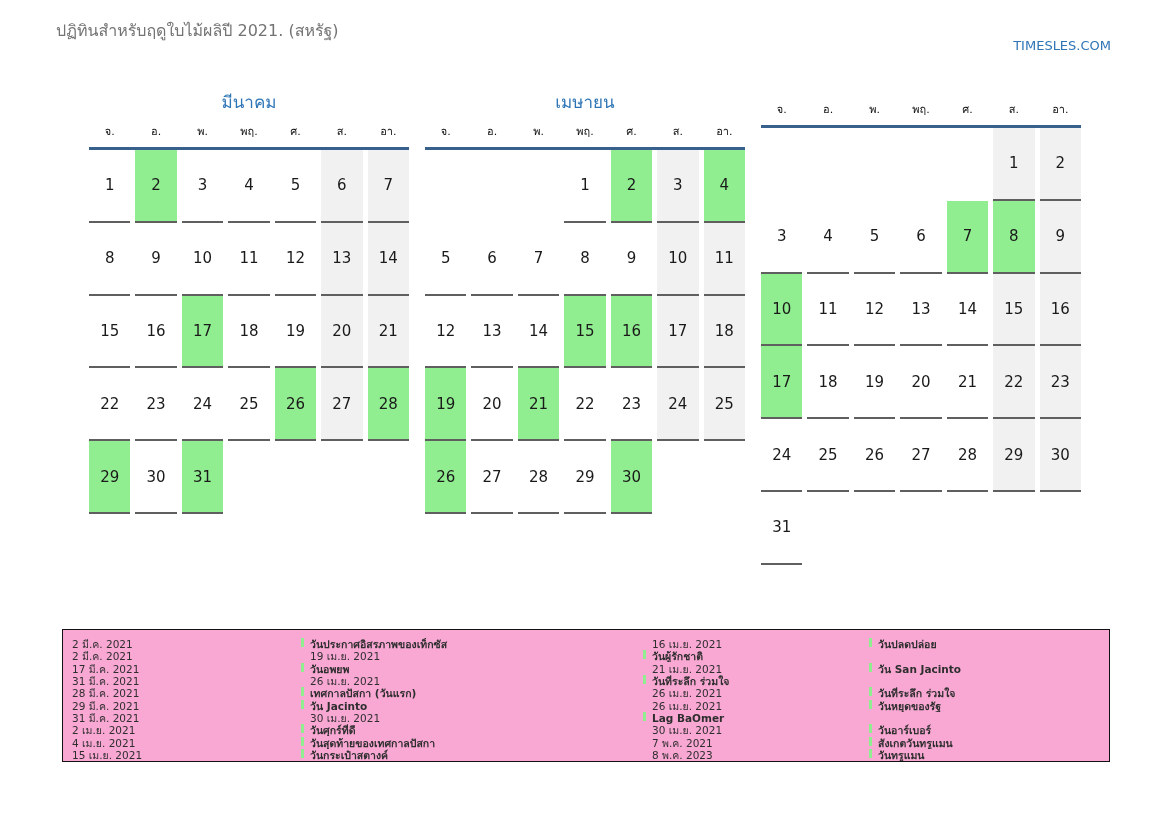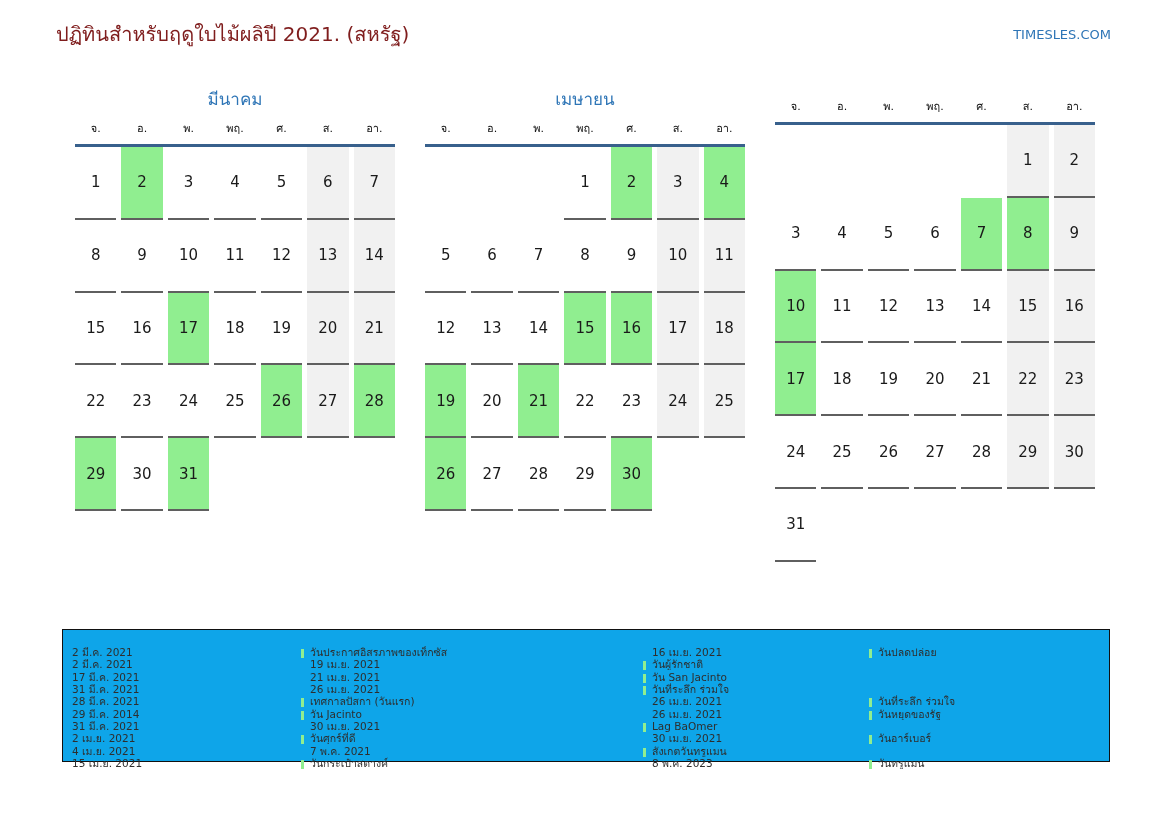--- a/index.html
+++ b/index.html
@@ -8,25 +8,25 @@
     position:relative;
     width:1169px; height:827px;
     font-family:"DejaVu Sans","Liberation Sans",sans-serif;
     color:#1c1c1c;
     overflow:hidden;
   }
   .page-header {
     display:flex; justify-content:space-between; align-items:flex-start;
     padding:18px 58px 0 56px;
   }
-  .page-title { font-size:20px; color:#7f1d1d; font-weight:400; }
-  .site-link { font-size:13px; color:#2e75b6; text-decoration:none; margin-top:9px; }
+  .page-title { font-size:16px; color:#737373; font-weight:400; }
+  .site-link { font-size:13px; color:#2e75b6; text-decoration:none; margin-top:20px; }
 
   .calendars {
-    display:flex; gap:30px;
+    display:flex; gap:16px;
     margin:38px 74px 0 75px;
     justify-content:center;
   }
   .month { width:320px; }
   .month-title {
     text-align:center; color:#2e75b6; font-size:17px; font-weight:400;
     height:22px; line-height:22px;
   }
   .weekday-row {
     display:grid; grid-template-columns:repeat(7,1fr); column-gap:5px;
@@ -47,37 +47,37 @@
     background:#fff;
   }
   .cell.weekend { background:#f1f1f1; }
   .cell.holiday { background:#90ee90; }
   .cell.empty   { border-bottom:none; background:transparent; }
 
   .legend {
     position:absolute; left:62px; top:629px;
     width:1048px; height:133px;
     border:1.5px solid #111;
-    padding:16px 0 4px 0;
-    background:#0ea5e9;
+    padding:8px 0 4px 0;
+    background:#f9a8d4;
   }
   .legend-row {
     display:grid;
     grid-template-columns:238px 342px 226px 1fr;
     align-items:center;
     height:12.3px;
   }
   .legend-date {
     font-size:10.5px; color:#2e2e2e; padding-left:9px; line-height:12px;
     white-space:nowrap; overflow:hidden;
   }
   .legend-label {
-    display:flex; align-items:flex-end; gap:6px;
+    display:flex; align-items:flex-start; gap:6px;
     font-size:10.5px; color:#2e2e2e; line-height:12px;
-    white-space:nowrap; overflow:hidden;
+    white-space:nowrap; overflow:hidden;font-weight:bold;
   }
   .legend-label .bar {
     flex:0 0 3px; width:3px; height:9px; background:#90ee90; display:inline-block;
   }
 </style>
 </head>
 <body>
 
 <header class="page-header">
   <h1 class="page-title">ปฏิทินสำหรับฤดูใบไม้ผลิปี 2021. (สหรัฐ)</h1>
@@ -256,20 +256,24 @@
     <div class="legend-row">
       <div class="legend-date">2 มี.ค. 2021</div>
       <div class="legend-date">19 เม.ย. 2021</div>
       <div class="legend-label">
         <span class="bar"></span>
         <span>วันผู้รักชาติ</span>
       </div>
     </div>
     <div class="legend-row">
       <div class="legend-date">17 มี.ค. 2021</div>
+      <div class="legend-label">
+        <span class="bar"></span>
+        <span>วันอพยพ</span>
+      </div>
       <div class="legend-date">21 เม.ย. 2021</div>
       <div class="legend-label">
         <span class="bar"></span>
         <span>วัน San Jacinto</span>
       </div>
     </div>
     <div class="legend-row">
       <div class="legend-date">31 มี.ค. 2021</div>
       <div class="legend-date">26 เม.ย. 2021</div>
       <div class="legend-label">
@@ -283,21 +287,21 @@
         <span class="bar"></span>
         <span>เทศกาลปัสกา (วันแรก)</span>
       </div>
       <div class="legend-date">26 เม.ย. 2021</div>
       <div class="legend-label">
         <span class="bar"></span>
         <span>วันที่ระลึก ร่วมใจ</span>
       </div>
     </div>
     <div class="legend-row">
-      <div class="legend-date">29 มี.ค. 2014</div>
+      <div class="legend-date">29 มี.ค. 2021</div>
       <div class="legend-label">
         <span class="bar"></span>
         <span>วัน Jacinto</span>
       </div>
       <div class="legend-date">26 เม.ย. 2021</div>
       <div class="legend-label">
         <span class="bar"></span>
         <span>วันหยุดของรัฐ</span>
       </div>
     </div>
@@ -316,20 +320,24 @@
         <span>วันศุกร์ที่ดี</span>
       </div>
       <div class="legend-date">30 เม.ย. 2021</div>
       <div class="legend-label">
         <span class="bar"></span>
         <span>วันอาร์เบอร์</span>
       </div>
     </div>
     <div class="legend-row">
       <div class="legend-date">4 เม.ย. 2021</div>
+      <div class="legend-label">
+        <span class="bar"></span>
+        <span>วันสุดท้ายของเทศกาลปัสกา</span>
+      </div>
       <div class="legend-date">7 พ.ค. 2021</div>
       <div class="legend-label">
         <span class="bar"></span>
         <span>สังเกตวันทรูแมน</span>
       </div>
     </div>
     <div class="legend-row">
       <div class="legend-date">15 เม.ย. 2021</div>
       <div class="legend-label">
         <span class="bar"></span>

